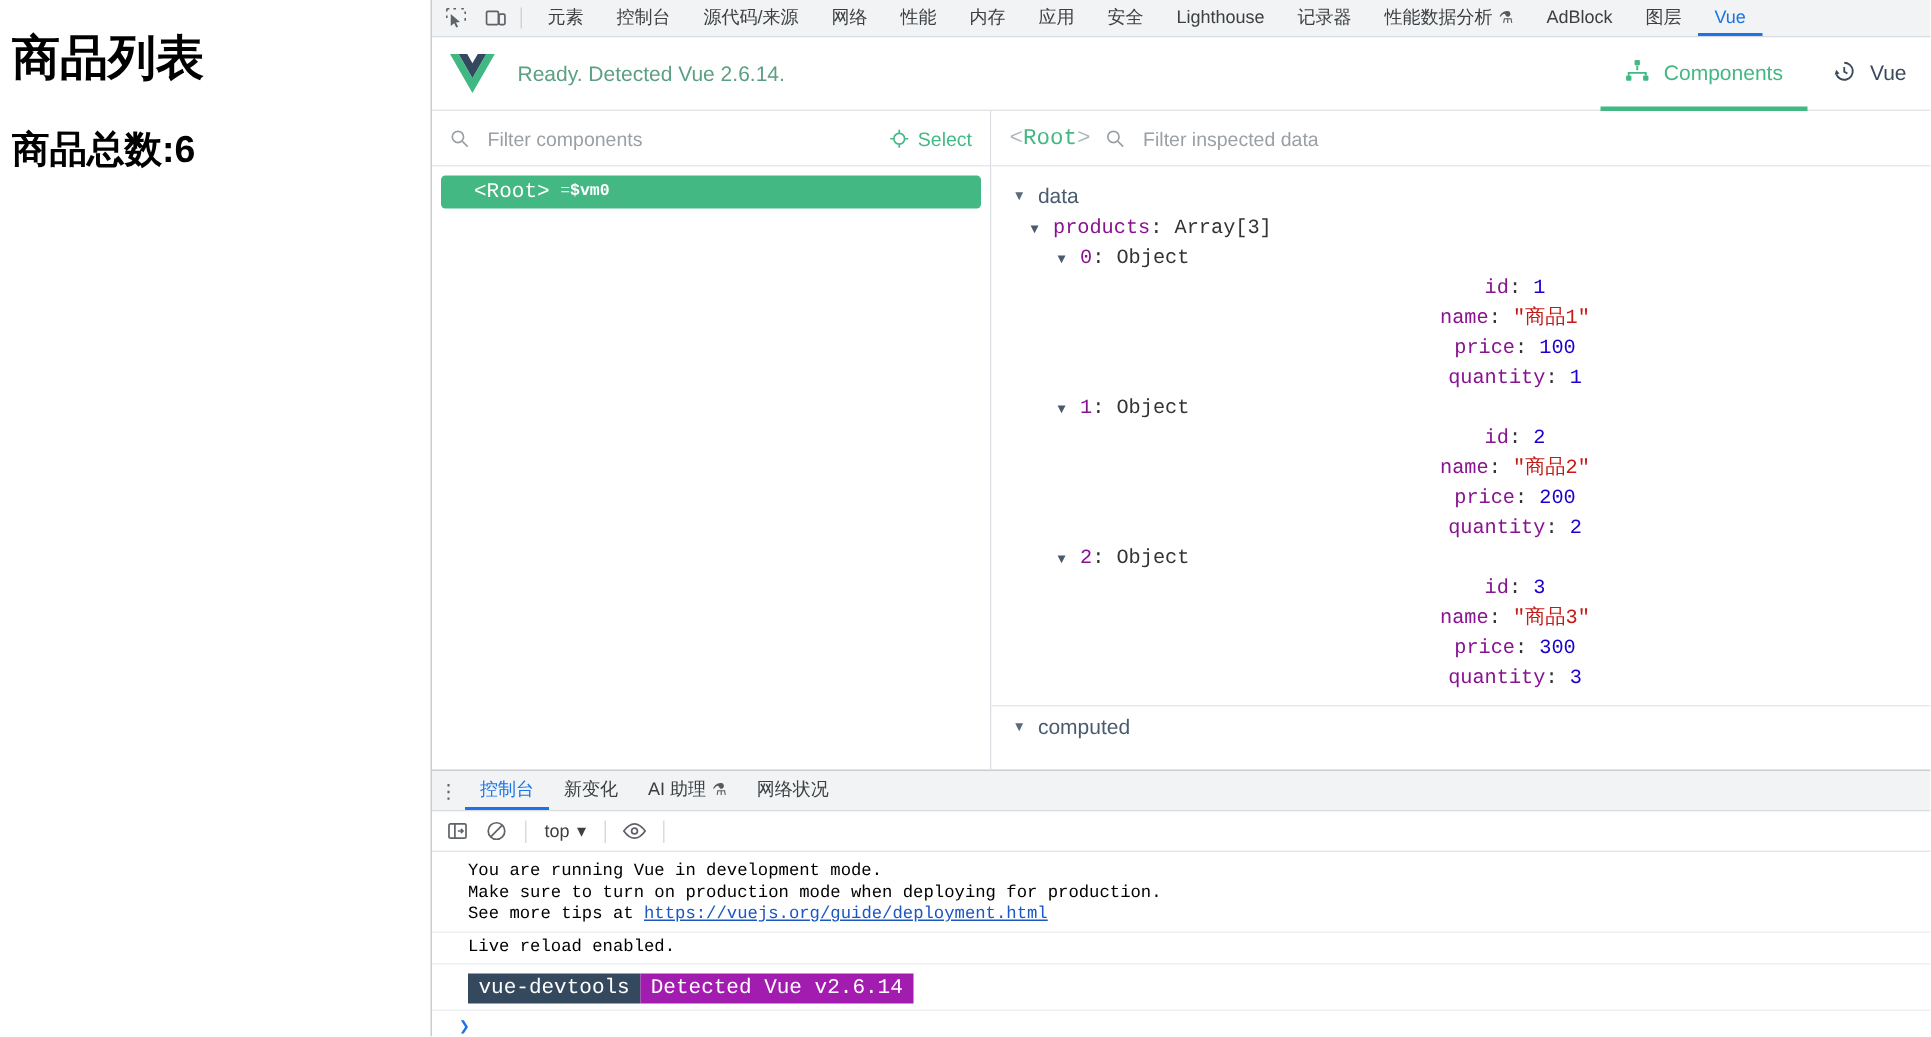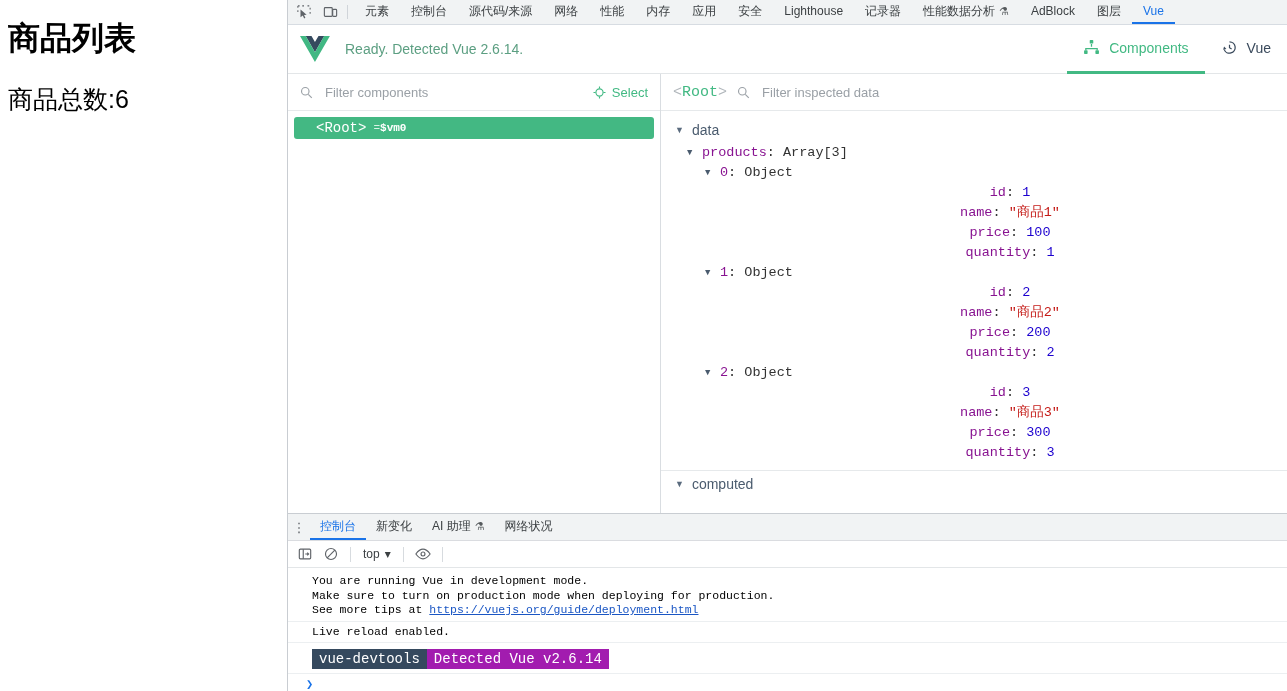--- a/index.html
+++ b/index.html
@@ -22,21 +22,21 @@
   }
   .page h1 {
     font-size: 32px; font-weight: 700; margin: 21px 0 21px 0;
     color: #000; letter-spacing: 0px; line-height: 1.1;
   }
   .page ul { margin: 0 0 0 0; padding-left: 40px; list-style: disc; }
   .page li { font-size: 15px; color: #000; line-height: 1.55; }
   .page li .nm { font-weight: 700; }
   .page li .rest { font-weight: 400; }
   .page h2 {
-    font-size: 25px; font-weight: 400; margin: 27px 0 0 0; color: #000;
+    font-size: 25px; font-weight: 700; margin: 27px 0 0 0; color: #000;
   }
 
   
   .devtools {
     width: 999px; height: 691px;
     display: flex; flex-direction: column;
     background: #fff;
   }
 
   

